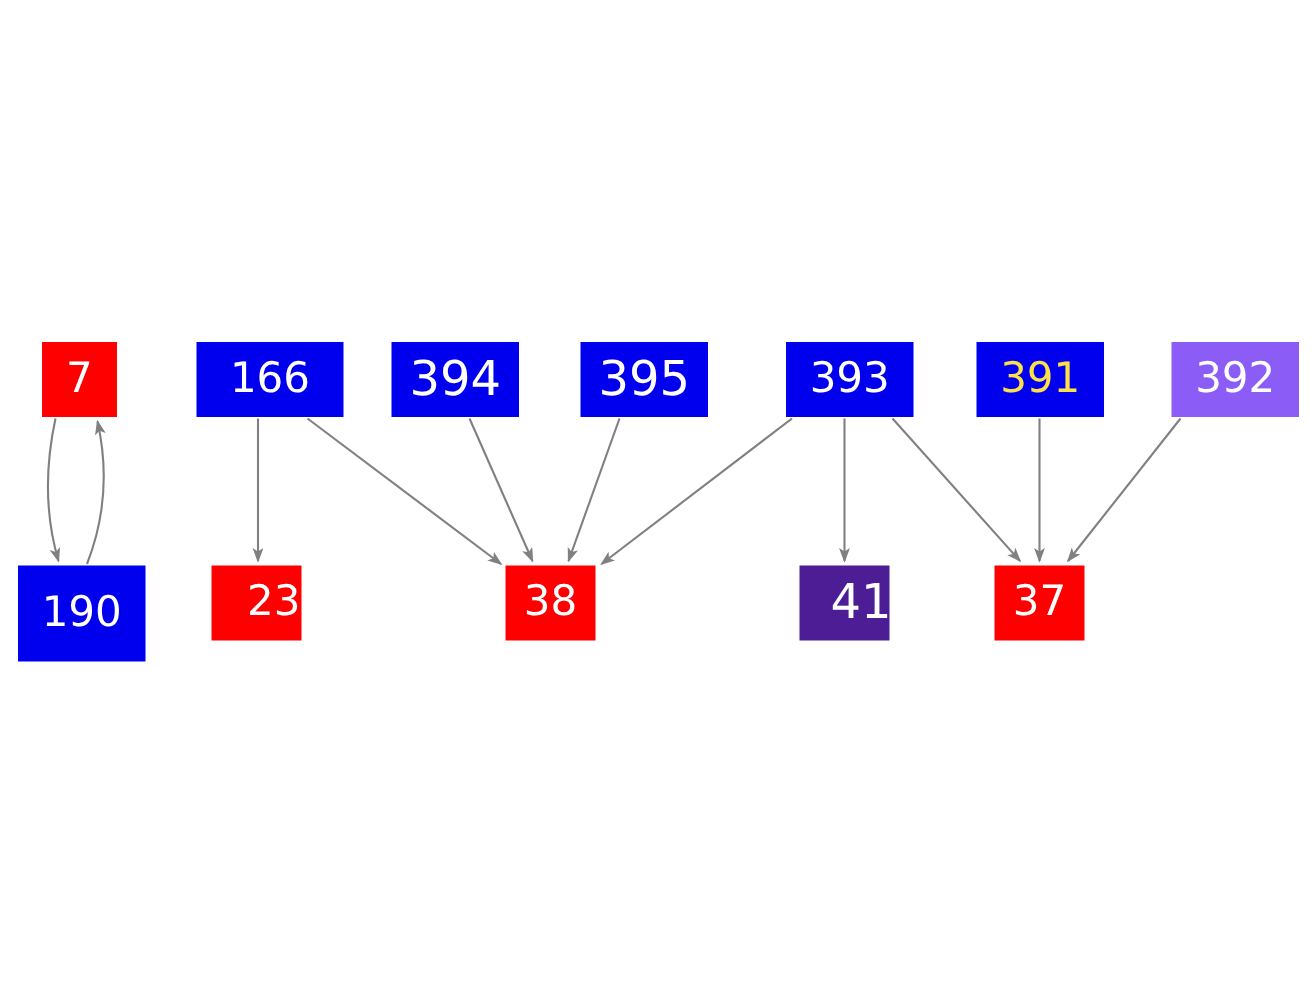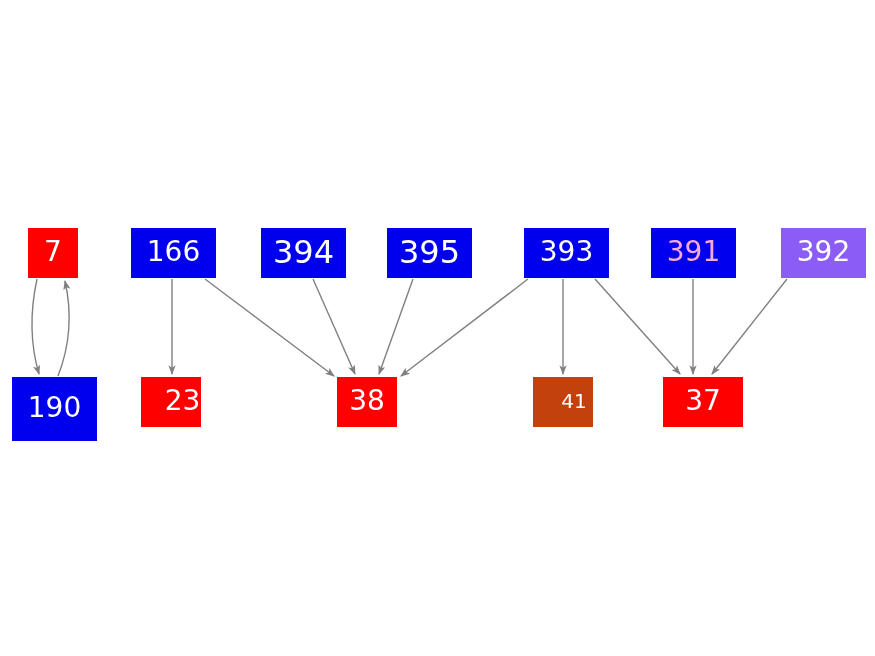--- a/index.html
+++ b/index.html
@@ -67,44 +67,44 @@
       <path d="M 693 279 L 693 374" fill="none" stroke="#808080" stroke-width="1.4" marker-end="url(#arrowhead)"></path>
       <path d="M 787 279 L 712 374" fill="none" stroke="#808080" stroke-width="1.4" marker-end="url(#arrowhead)"></path>
     </svg>
   <div id="node-layer">
       <div class="graph-node" style="left: 28px; top: 228px; width: 50px; height: 50px; background: rgb(254, 0, 0); font-size: 28px; color: rgb(255, 255, 255);">
         <span class="node-label">7</span>
       </div>
       <div class="graph-node" style="left: 12px; top: 377px; width: 85px; height: 64px; background: rgb(0, 0, 238); font-size: 28px; color: rgb(255, 255, 255);">
         <span class="node-label">190</span>
       </div>
-      <div class="graph-node" style="left: 131px; top: 228px; width: 85px; height: 50px; background: rgb(0, 0, 238); font-size: 28px; color: rgb(255, 255, 255);">
+      <div class="graph-node" style="left: 131px; top: 228px; width: 98px; height: 50px; background: rgb(0, 0, 238); font-size: 28px; color: rgb(255, 255, 255);">
         <span class="node-label">166</span>
       </div>
       <div class="graph-node" style="left: 141px; top: 377px; width: 60px; height: 50px; background: rgb(254, 0, 0); font-size: 28px; color: rgb(255, 255, 255); padding-left: 23px;">
         <span class="node-label">23</span>
       </div>
       <div class="graph-node" style="left: 261px; top: 228px; width: 85px; height: 50px; background: rgb(0, 0, 238); font-size: 32px; color: rgb(255, 255, 255);">
         <span class="node-label">394</span>
       </div>
       <div class="graph-node" style="left: 387px; top: 228px; width: 85px; height: 50px; background: rgb(0, 0, 238); font-size: 32px; color: rgb(255, 255, 255);">
         <span class="node-label">395</span>
       </div>
       <div class="graph-node" style="left: 337px; top: 377px; width: 60px; height: 50px; background: rgb(254, 0, 0); font-size: 28px; color: rgb(255, 255, 255);">
         <span class="node-label">38</span>
       </div>
       <div class="graph-node" style="left: 524px; top: 228px; width: 85px; height: 50px; background: rgb(0, 0, 238); font-size: 28px; color: rgb(255, 255, 255);">
         <span class="node-label">393</span>
       </div>
-      <div class="graph-node" style="left: 533px; top: 377px; width: 60px; height: 50px; background: #c2410c; font-size: 20px; color: rgb(255, 255, 255); padding-left: 22px;">
+      <div class="graph-node" style="left: 533px; top: 377px; width: 60px; height: 50px; background: #4c1d95; font-size: 32px; color: rgb(255, 255, 255); padding-left: 22px;">
         <span class="node-label">41</span>
       </div>
-      <div class="graph-node" style="left: 651px; top: 228px; width: 85px; height: 50px; background: rgb(0, 0, 238); font-size: 28px; color: #f9a8d4;">
+      <div class="graph-node" style="left: 651px; top: 228px; width: 85px; height: 50px; background: rgb(0, 0, 238); font-size: 28px; color: #fde047;">
         <span class="node-label">391</span>
       </div>
-      <div class="graph-node" style="left: 663px; top: 377px; width: 80px; height: 50px; background: rgb(254, 0, 0); font-size: 28px; color: rgb(255, 255, 255);">
+      <div class="graph-node" style="left: 663px; top: 377px; width: 60px; height: 50px; background: rgb(254, 0, 0); font-size: 28px; color: rgb(255, 255, 255);">
         <span class="node-label">37</span>
       </div>
       <div class="graph-node" style="left: 781px; top: 228px; width: 85px; height: 50px; background: #8b5cf6; font-size: 28px; color: rgb(255, 255, 255);">
         <span class="node-label">392</span>
       </div>
     </div>
 </div>
 
 </body></html>

